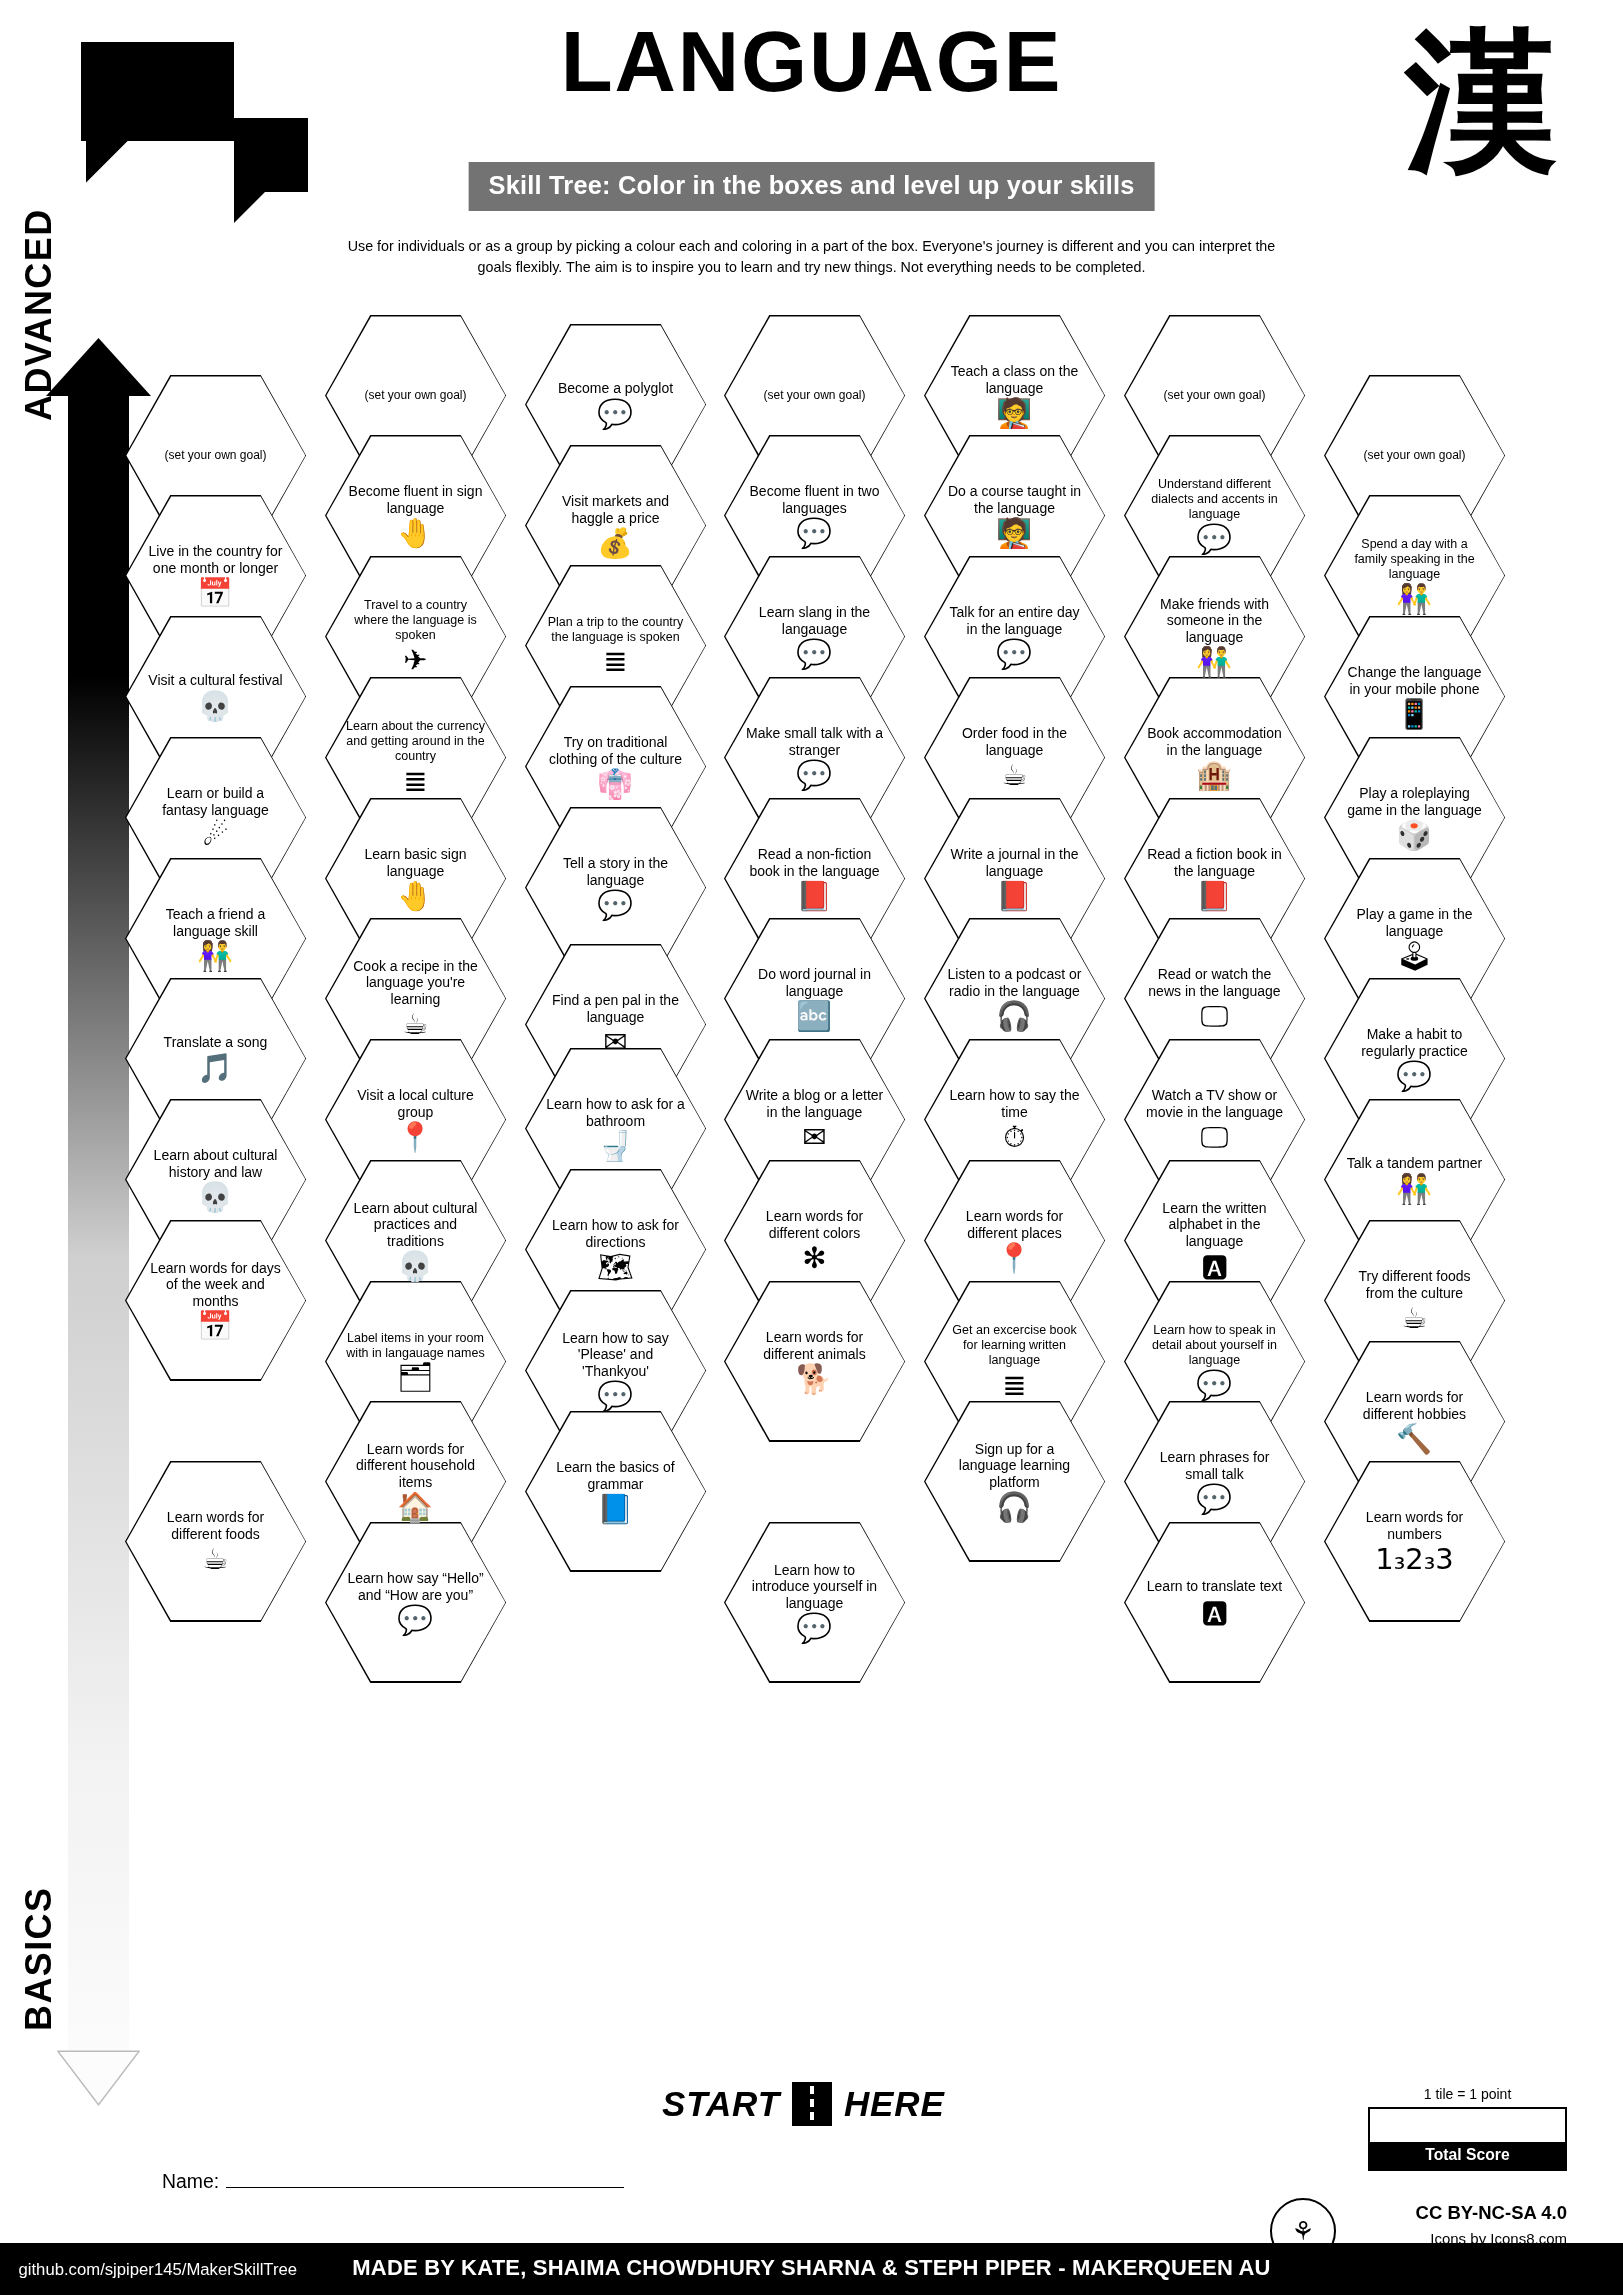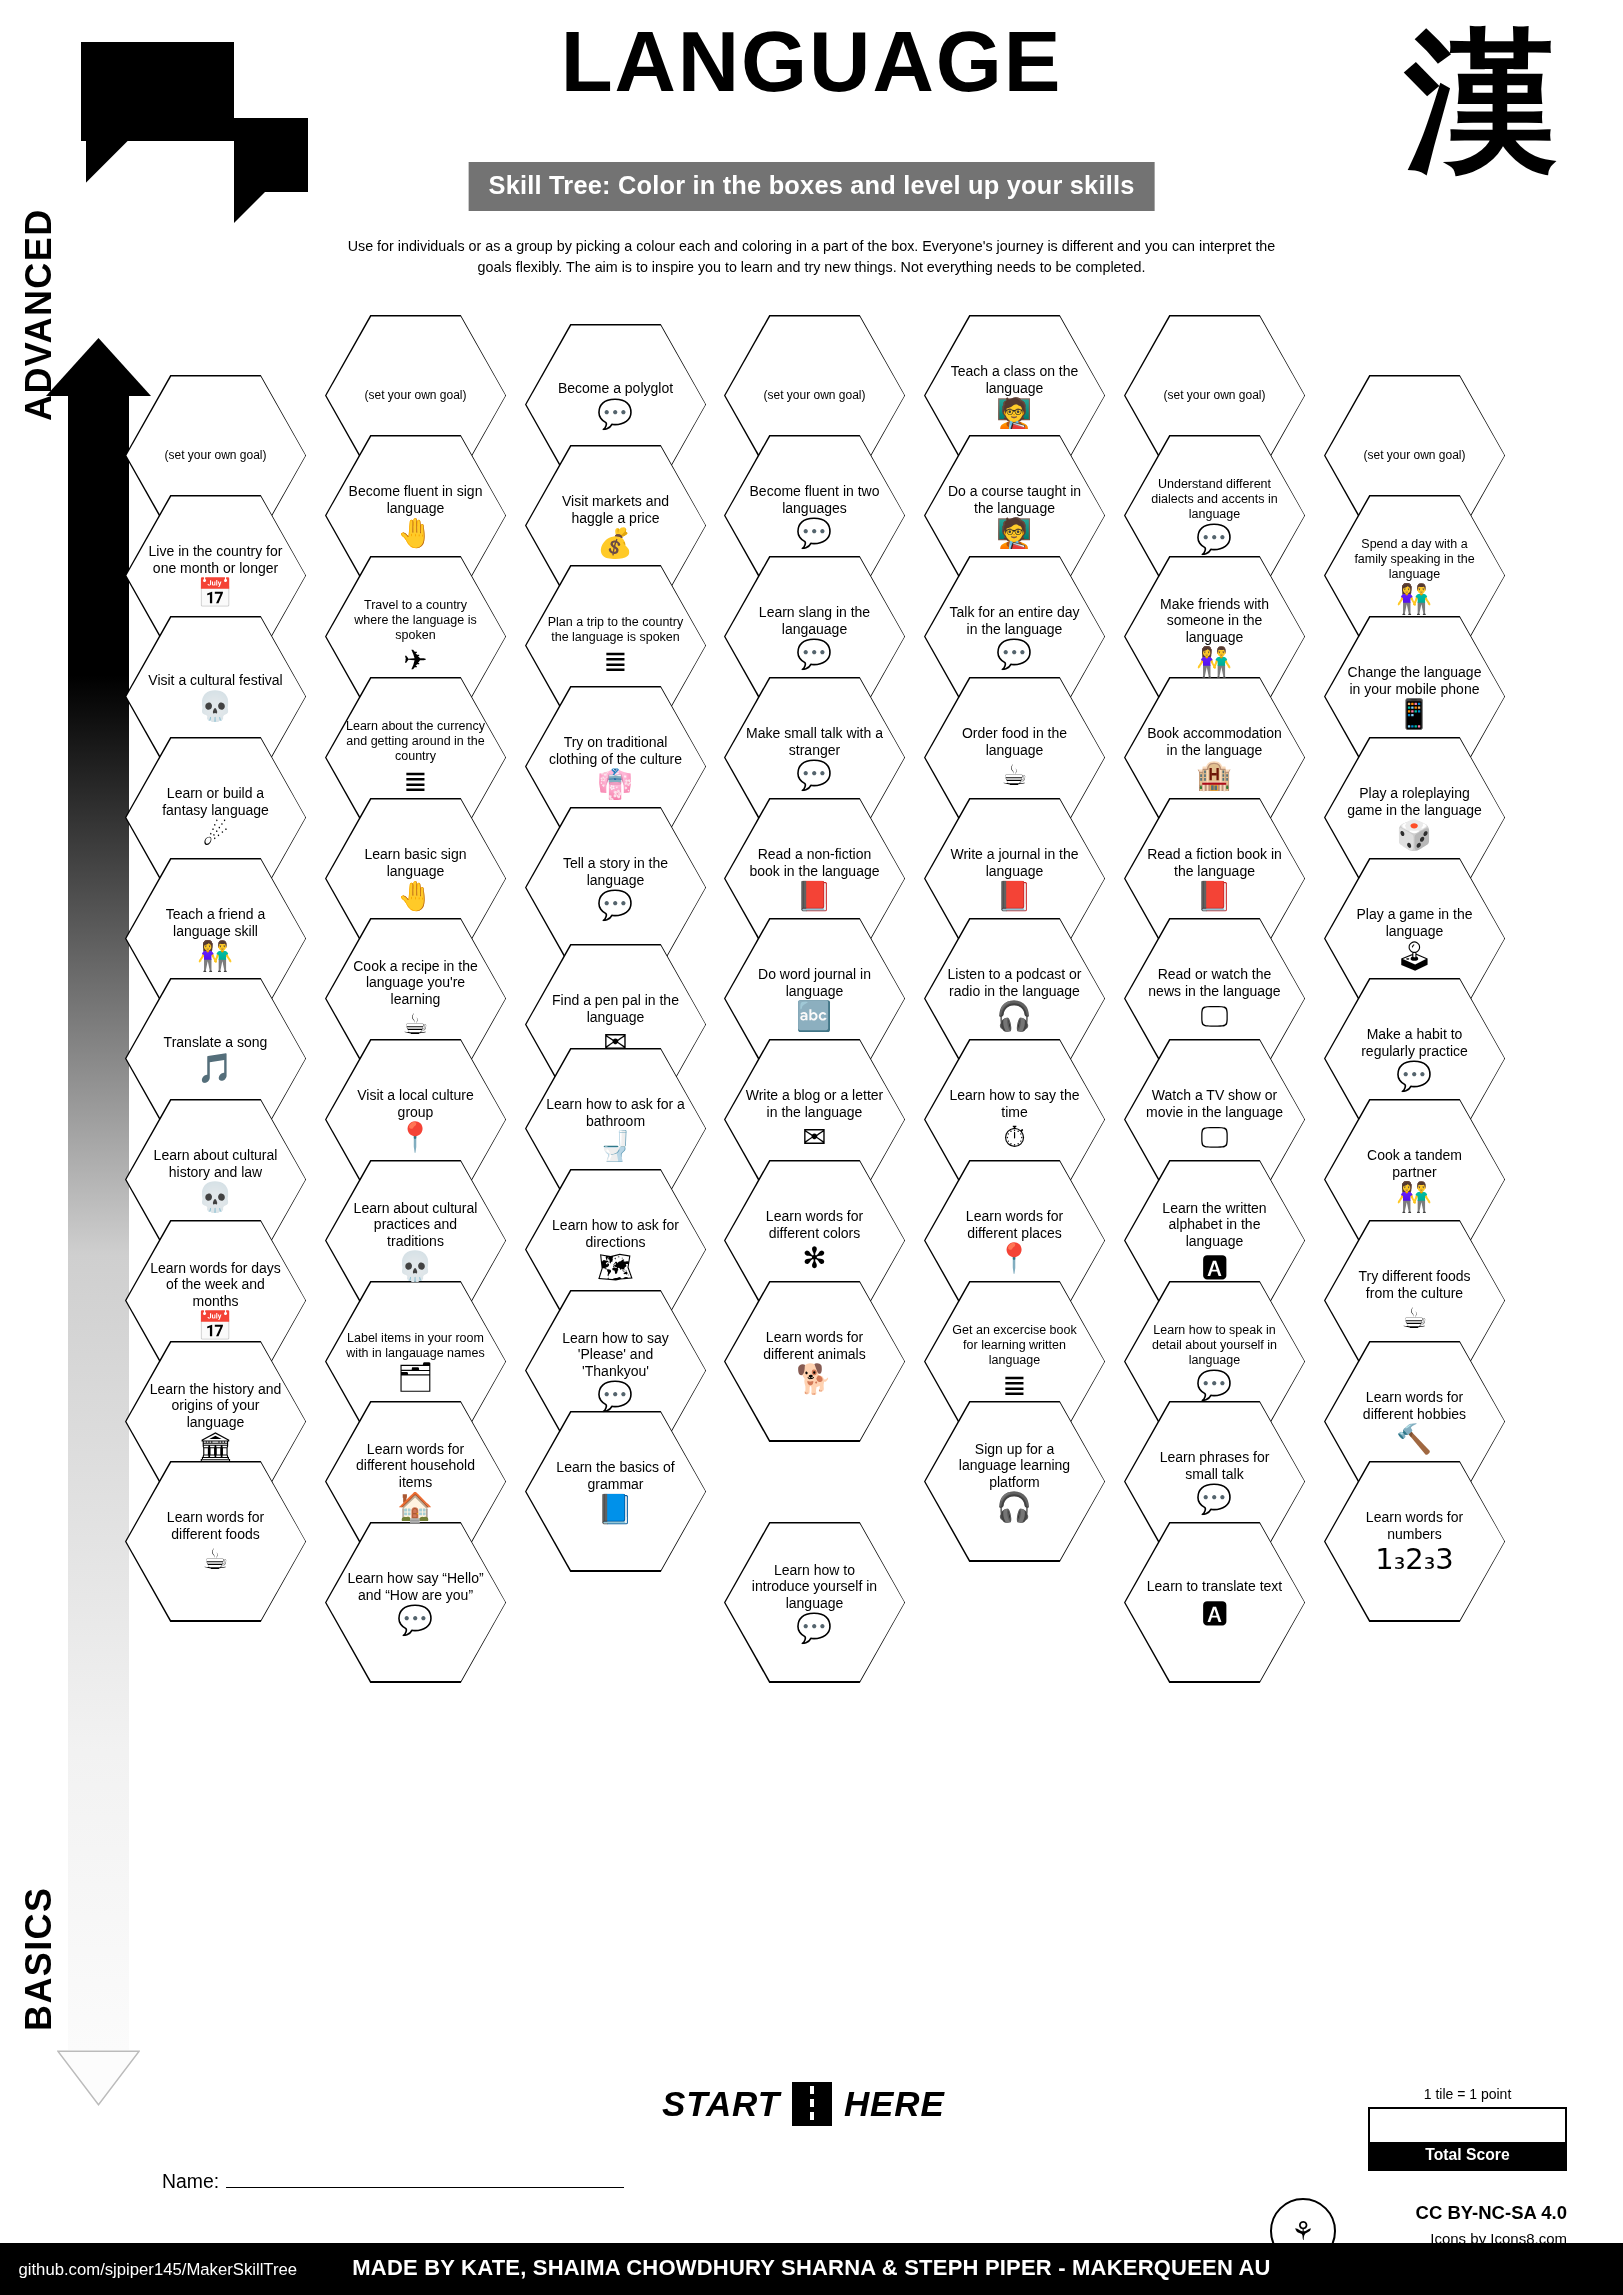--- a/index.html
+++ b/index.html
@@ -157,28 +157,20 @@
       </div>
     </div>
     <div class="hex" style="left: 125px; top: 1220px;">
       <div class="bg"></div>
       <div class="fg"></div>
       <div class="inner">
         <div class="lbl">Learn words for days of the week and months</div>
         <div class="ico">📅</div>
       </div>
     </div>
-    <div class="hex" style="left: 125px; top: 1341px;">
-      <div class="bg"></div>
-      <div class="fg"></div>
-      <div class="inner">
-        <div class="lbl">Learn the history and origins of your language</div>
-        <div class="ico">🏛</div>
-      </div>
-    </div>
     <div class="hex" style="left: 125px; top: 1461px;">
       <div class="bg"></div>
       <div class="fg"></div>
       <div class="inner">
         <div class="lbl">Learn words for different foods</div>
         <div class="ico">☕</div>
       </div>
     </div>
     <div class="hex goal" style="left: 325px; top: 315px;">
       <div class="bg"></div>
@@ -637,21 +629,21 @@
       <div class="fg"></div>
       <div class="inner">
         <div class="lbl">Make a habit to regularly practice</div>
         <div class="ico">💬</div>
       </div>
     </div>
     <div class="hex" style="left: 1324px; top: 1099px;">
       <div class="bg"></div>
       <div class="fg"></div>
       <div class="inner">
-        <div class="lbl">Cook a tandem partner</div>
+        <div class="lbl">Talk a tandem partner</div>
         <div class="ico">👫</div>
       </div>
     </div>
     <div class="hex" style="left: 1324px; top: 1220px;">
       <div class="bg"></div>
       <div class="fg"></div>
       <div class="inner">
         <div class="lbl">Try different foods from the culture</div>
         <div class="ico">☕</div>
       </div>

